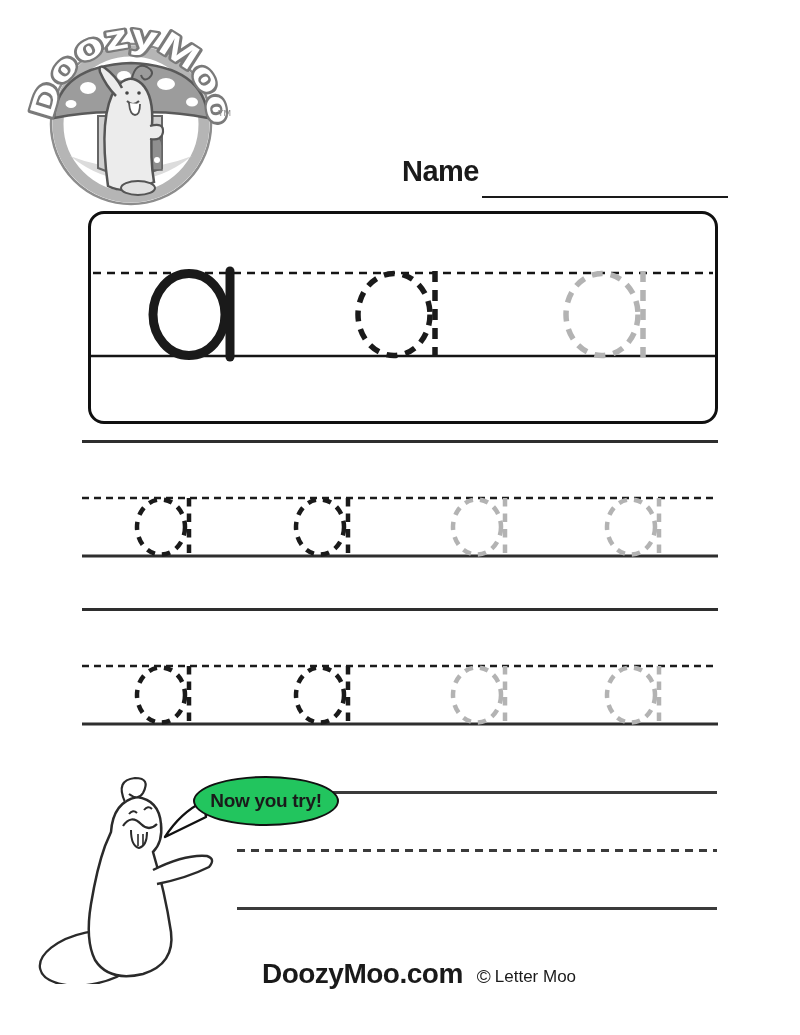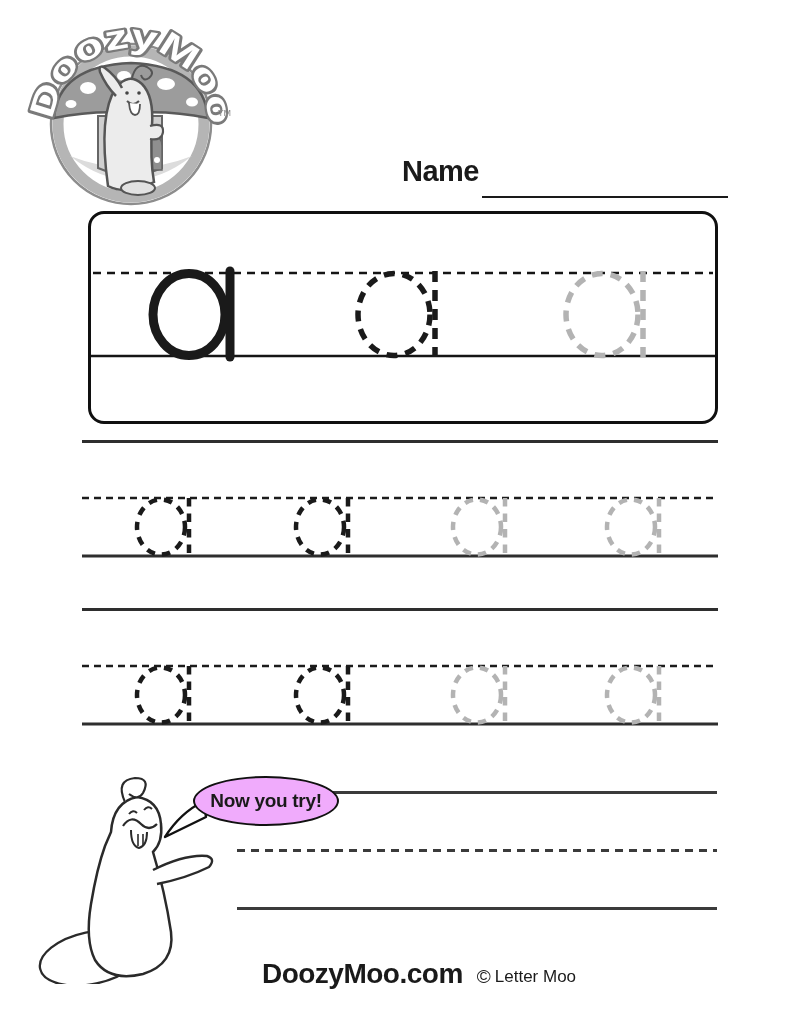--- a/index.html
+++ b/index.html
@@ -18,21 +18,21 @@
   
   .practice-box{left:88px;top:211px;width:624px;height:207px;border:3px solid #101010;border-radius:16px;background:#fff;}
   .practice-box svg{display:block;}
 
   
   .row-svg{left:82px;width:636px;height:119px;}
 
   
   .solid-line{height:0;border-top:3px solid #3b3b3b;}
   .dashed-line{height:3px;background:repeating-linear-gradient(90deg,#3b3b3b 0 8px,transparent 8px 14px);}
-  .bubble{left:193px;top:776px;width:142px;height:46px;background:#f0abfc;border:2.5px solid #111;
+  .bubble{left:193px;top:776px;width:142px;height:46px;background:#22c55e;border:2.5px solid #111;
           border-radius:50%;display:flex;align-items:center;justify-content:center;z-index:3;}
   .bubble-text{font-size:19px;font-weight:bold;letter-spacing:-0.3px;}
   .bubble-tail{left:160px;top:795px;z-index:2;}
   .creature{left:25px;top:772px;z-index:1;}
 
   
   .footer{left:0;top:958px;width:800px;display:flex;justify-content:center;align-items:baseline;gap:14px;padding-left:19px;}
   .footer-site{font-size:28px;font-weight:bold;letter-spacing:-0.5px;}
   .footer-copy{font-size:17px;display:flex;align-items:center;gap:4px;}
   .copy-symbol{font-size:19px;}

